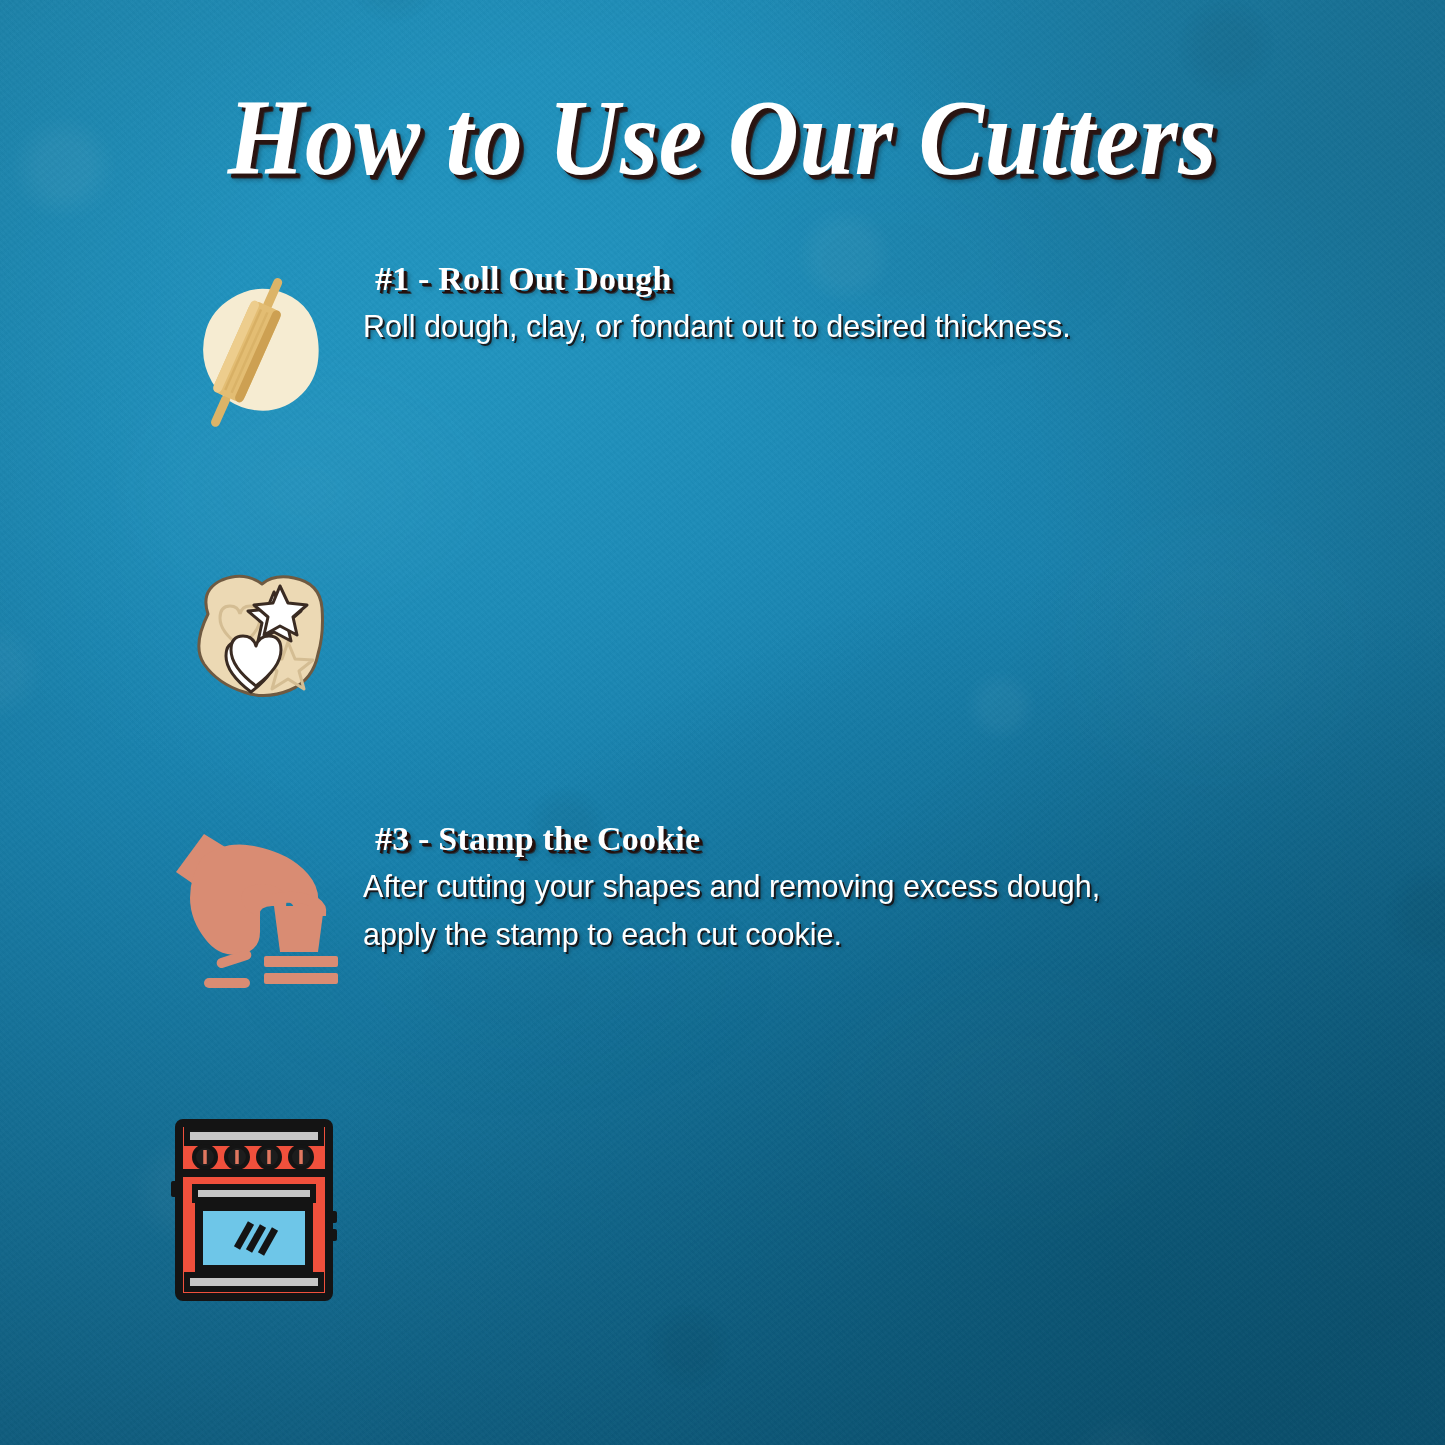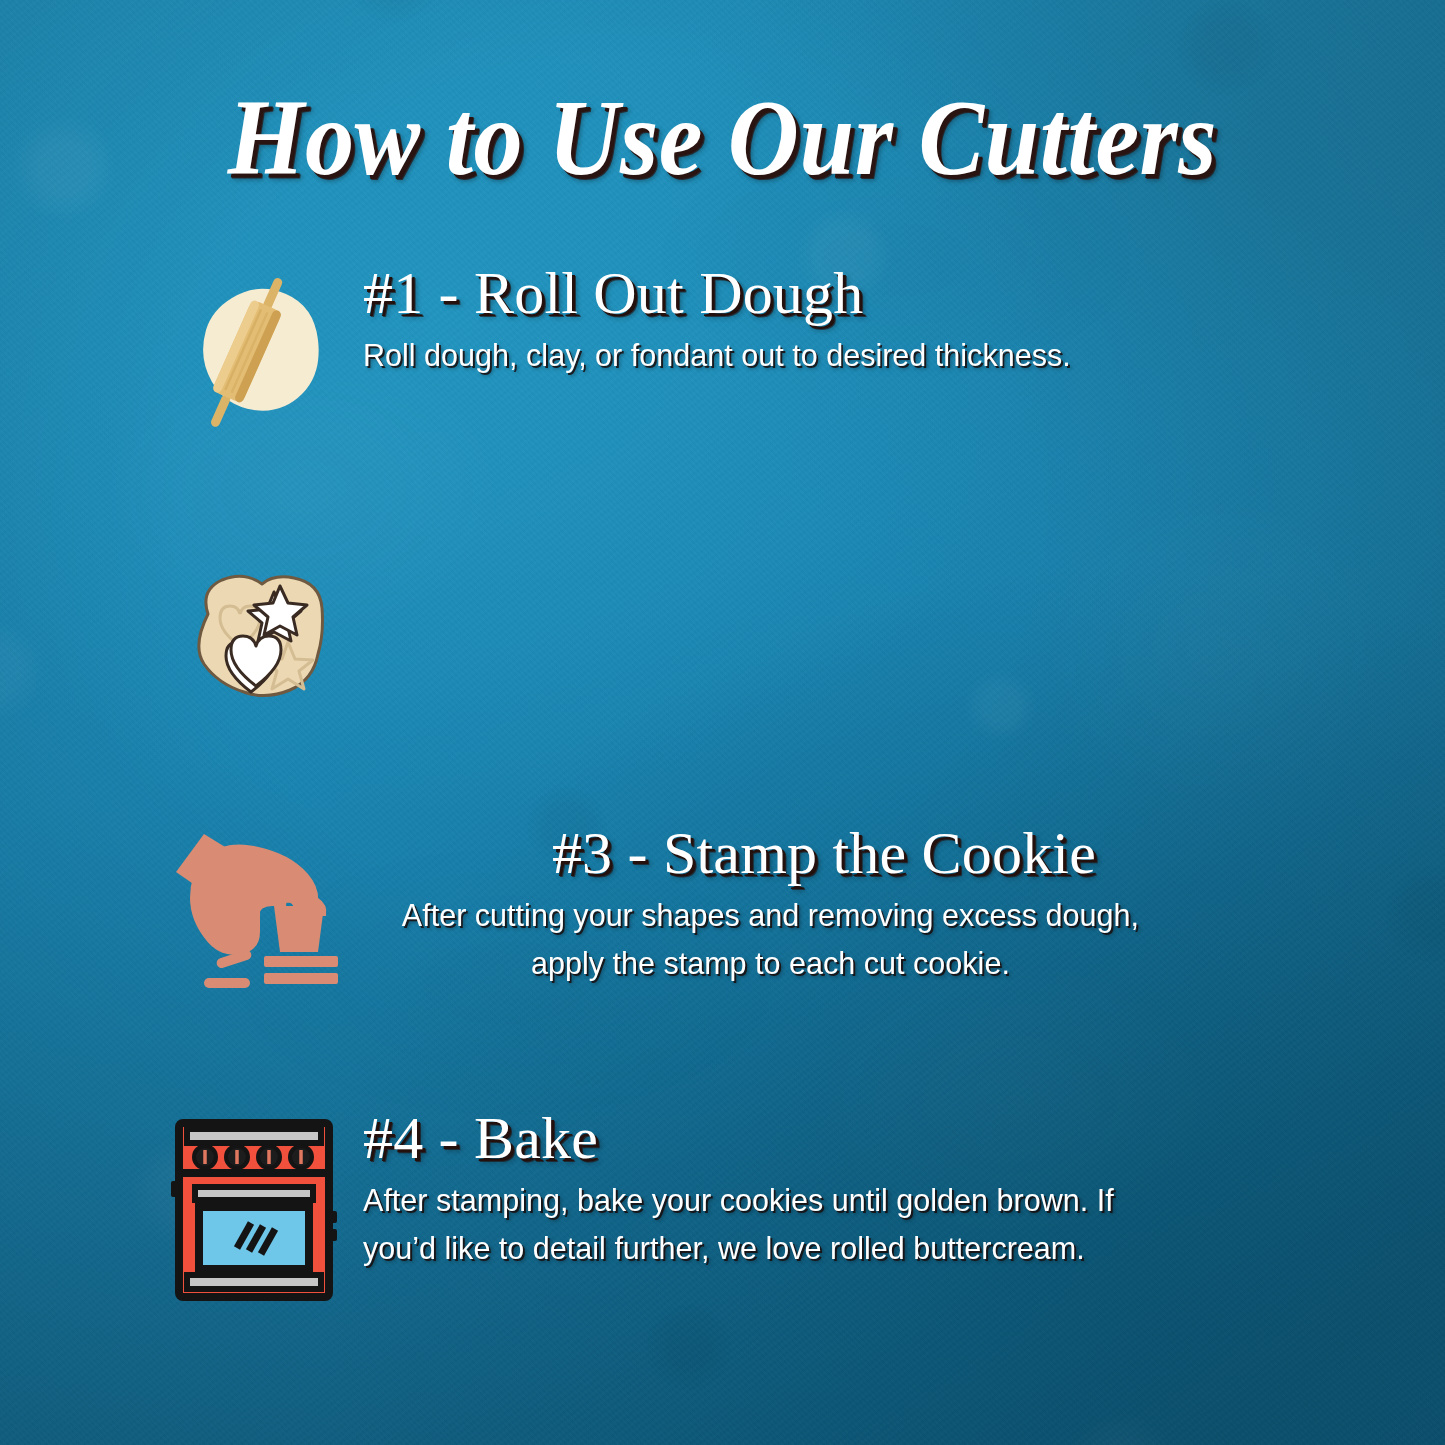--- a/index.html
+++ b/index.html
@@ -122,31 +122,31 @@
     display: flex;
     justify-content: center;
   }
   .step-text {
     flex: 1 1 auto;
     padding-left: 8px;
     margin-top: -6px;
   }
   .step-heading {
     font-family: "Liberation Serif", "DejaVu Serif", serif;
-    font-weight: 400;
-    font-size: 60px;
+    font-weight: 700;
+    font-size: 34px;
     line-height: 1.1;
     color: #ffffff;
     letter-spacing: .2px;
     text-shadow:
       3px 3px 0 #24100d,
       4px 4px 0 rgba(36,16,13,.62),
       5px 5px 5px rgba(0,0,0,.3);
     white-space: nowrap;
-    margin: 0 0 6px 0;
+    margin: 0 0 6px 12px;
   }
   .step-body {
     font-family: "Liberation Sans", sans-serif;
     font-weight: 400;
     font-size: 31.5px;
     line-height: 1.52;
     color: #ffffff;
     transform: scaleX(.97);
     transform-origin: left center;
     text-shadow:
@@ -162,21 +162,21 @@
   .step-3 { height: 285px; }
   .step-4 { height: 230px; }
 
   .step-1 .step-icon { padding-top: 10px; }
   .step-2 .step-icon { padding-top: 8px; }
   .step-3 .step-icon { padding-top: 2px; }
   .step-4 .step-icon { padding-top: 4px; }
 
   .step-1 .step-text { padding-top: 8px; }
   .step-2 .step-text { padding-top: 2px; }
-  .step-3 .step-text { padding-top: 0px; text-align: center; }
+  .step-3 .step-text { padding-top: 0px; }
   .step-4 .step-text { padding-top: 0px; }
 
   svg { display: block; }
 </style>
 </head>
 <body>
 
 <div id="poster">
   <div class="bg-base"></div>
   <div class="bg-tex-a"></div>
@@ -304,21 +304,17 @@
               <line x1="96" y1="139" x2="110" y2="114"></line>
             </g>
 
             <rect x="22" y="160" width="134" height="14" fill="#c6c6c6" stroke="#141414" stroke-width="6"></rect>
 
             <rect x="6" y="66" width="10" height="16" rx="2" fill="#141414"></rect>
             <rect x="162" y="96" width="10" height="12" rx="2" fill="#141414"></rect>
             <rect x="162" y="114" width="10" height="12" rx="2" fill="#141414"></rect>
           </svg>
         </div>
-        <div class="step-text">
-          <div class="step-heading">#4 - Bake</div>
-          <div class="step-body">After stamping, bake your cookies until golden brown. If you’d like to detail further, we love rolled buttercream.</div>
-        </div>
       </div>
 
     </div>
   </div>
 </div>
 
 </body></html>

